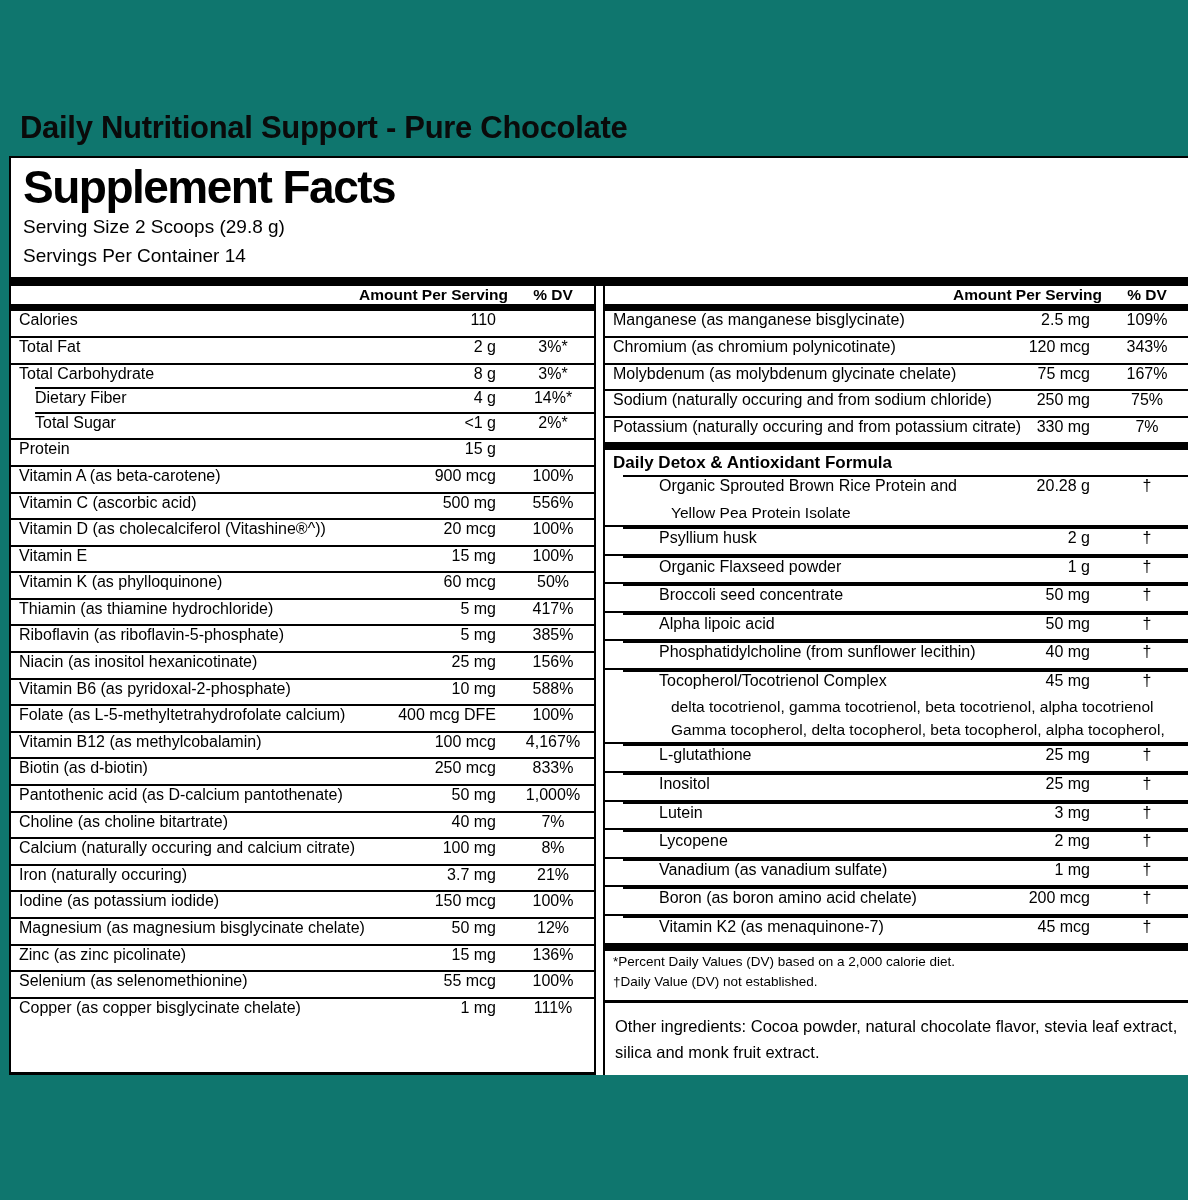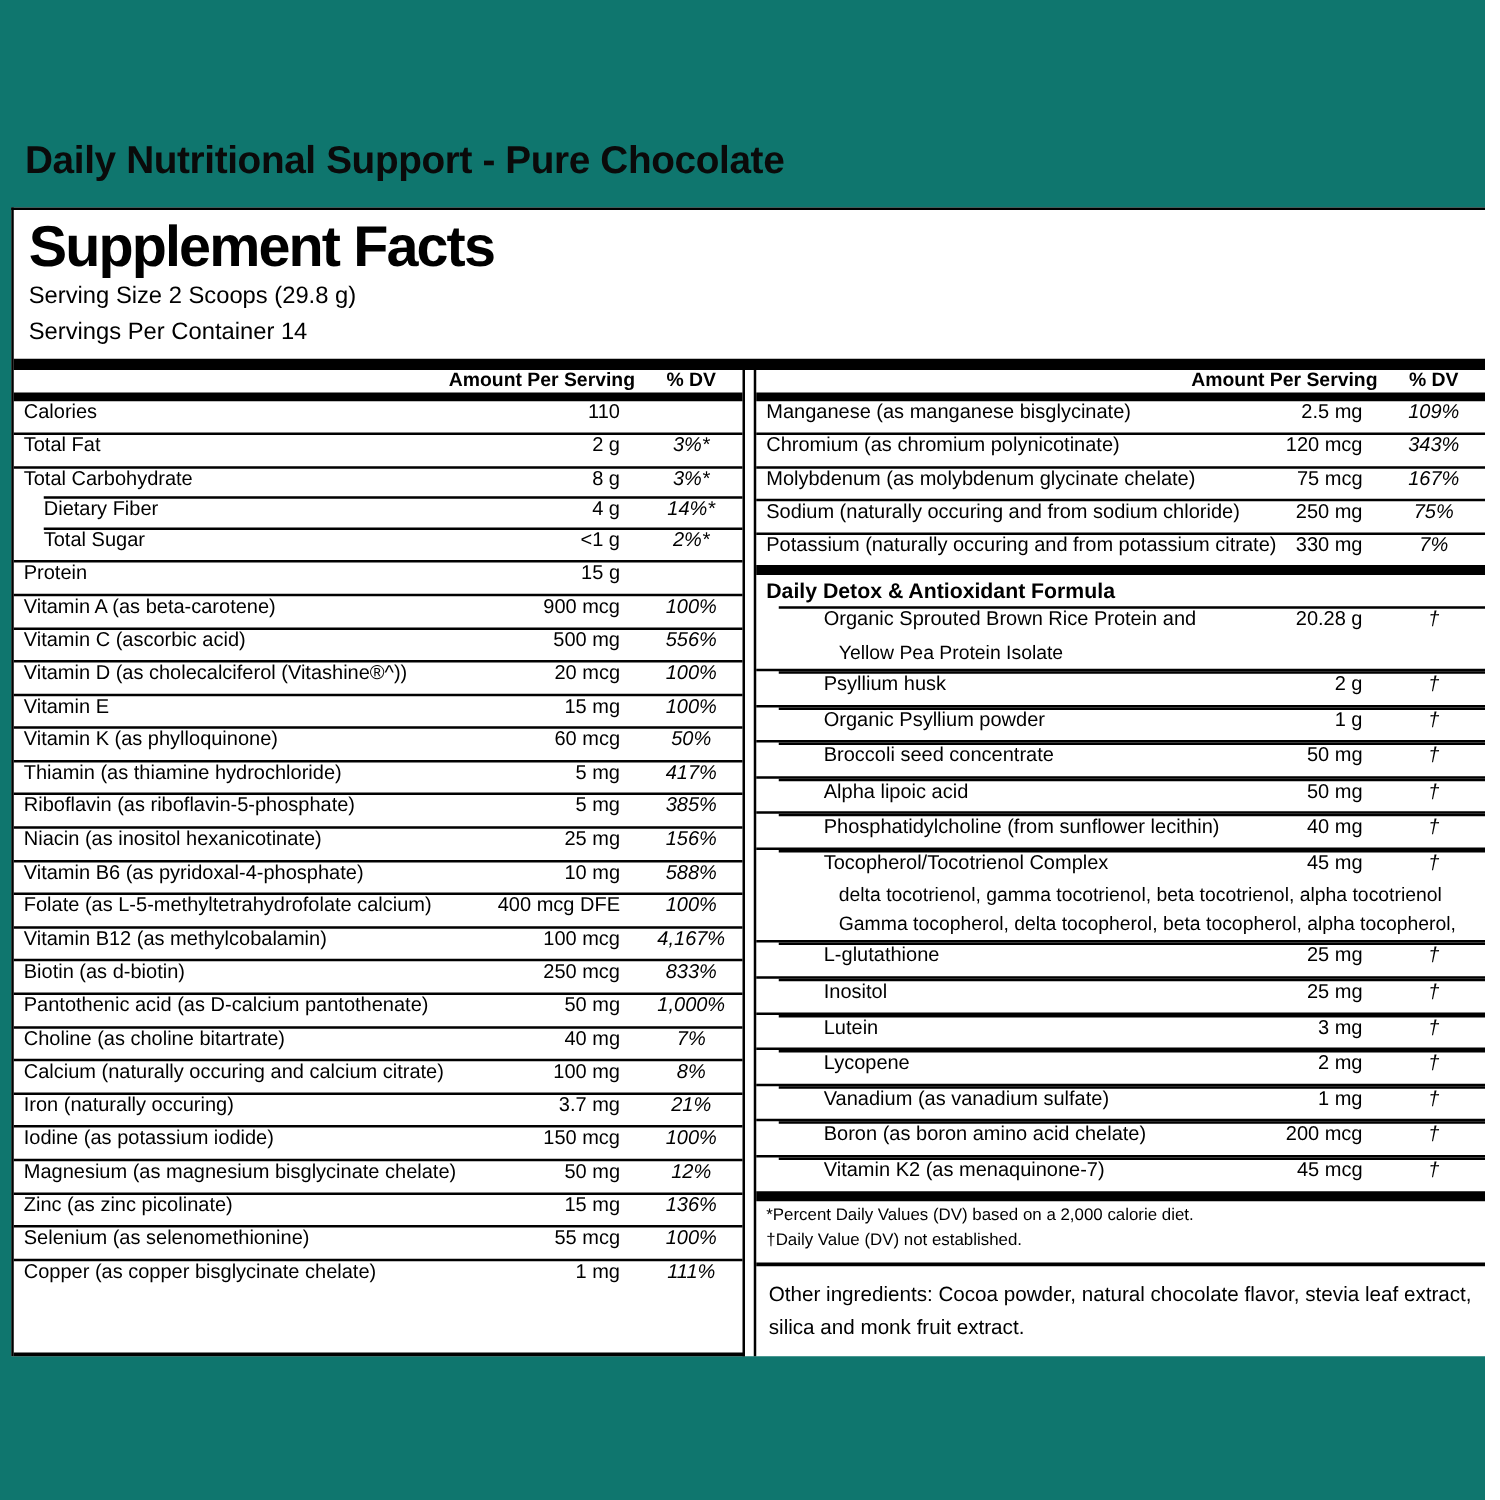--- a/index.html
+++ b/index.html
@@ -6,21 +6,21 @@
   html,body { background:#ffffff; }
   body { font-family:"Liberation Sans", sans-serif; color:#000; }
   .page { position:relative; width:1188px; height:1200px; background:#0f766e; overflow:hidden; }
 
   .page-title {
     position:absolute; left:20px; top:110px;
     font-size:31px; font-weight:bold; letter-spacing:-0.3px; color:#0a0a0a;
   }
 
   .panel {
-    position:absolute; left:9px; top:166px; width:1181px;
+    position:absolute; left:9px; top:156px; width:1181px;
     border-left:2px solid #000; border-top:2px solid #000;
     background:#fff;
   }
 
   .panel-header {
     border-right:2px solid #000;
     border-bottom:9px solid #000;
     padding:6px 12px 8px 12px;
   }
   .sf-title { font-size:46px; font-weight:bold; letter-spacing:-1.5px; line-height:1.02; }
@@ -52,21 +52,21 @@
   .col-header .h-amount { flex:1; text-align:right; }
   .col-header .h-dv { width:66px; text-align:center; margin-left:12px; }
 
   .row { position:relative; }
   .rows .row + .row { border-top:2px solid #000; }
   .rowline { display:flex; align-items:flex-start; min-height:24.6px; padding:0 8px; }
   .name { flex:1; font-size:16px; white-space:nowrap; }
   .amount { font-size:16px; text-align:right; white-space:nowrap; margin-right:0; }
   .dv { width:66px; margin-left:12px; text-align:center; font-size:16px; white-space:nowrap; }
   .rowline .amount { margin-left:8px; }
-  .rowline .dv { margin-left:12px;font-style:italic; }
+  .rowline .dv { margin-left:12px; }
   .row .rowline .amount { order:2; }
   .row .rowline .dv { order:3; }
   .row .rowline .name { order:1; }
   .rowline > .amount { margin-right:12px; }
   .dv { margin-right:0; }
 
   
   .row.indent { border-top:none !important; }
   .row.indent::before {
     content:""; position:absolute; left:24px; right:0; top:-2px; height:2px; background:#000;
@@ -226,21 +226,21 @@
             <div class="row">
               <div class="rowline">
                 <span class="name">Niacin (as inositol hexanicotinate)</span>
                 <span class="amount">25 mg</span>
                 <span class="dv">156%</span>
               </div>
             </div>
 
             <div class="row">
               <div class="rowline">
-                <span class="name">Vitamin B6 (as pyridoxal-4-phosphate)</span>
+                <span class="name">Vitamin B6 (as pyridoxal-2-phosphate)</span>
                 <span class="amount">10 mg</span>
                 <span class="dv">588%</span>
               </div>
             </div>
 
             <div class="row">
               <div class="rowline">
                 <span class="name">Folate (as L-5-methyltetrahydrofolate calcium)</span>
                 <span class="amount">400 mcg DFE</span>
                 <span class="dv">100%</span>
@@ -404,21 +404,21 @@
               <div class="row">
                 <div class="rowline">
                   <span class="name">Psyllium husk</span>
                   <span class="amount">2 g</span>
                   <span class="dv">†</span>
                 </div>
               </div>
 
               <div class="row">
                 <div class="rowline">
-                  <span class="name">Organic Psyllium powder</span>
+                  <span class="name">Organic Flaxseed powder</span>
                   <span class="amount">1 g</span>
                   <span class="dv">†</span>
                 </div>
               </div>
 
               <div class="row">
                 <div class="rowline">
                   <span class="name">Broccoli seed concentrate</span>
                   <span class="amount">50 mg</span>
                   <span class="dv">†</span>

